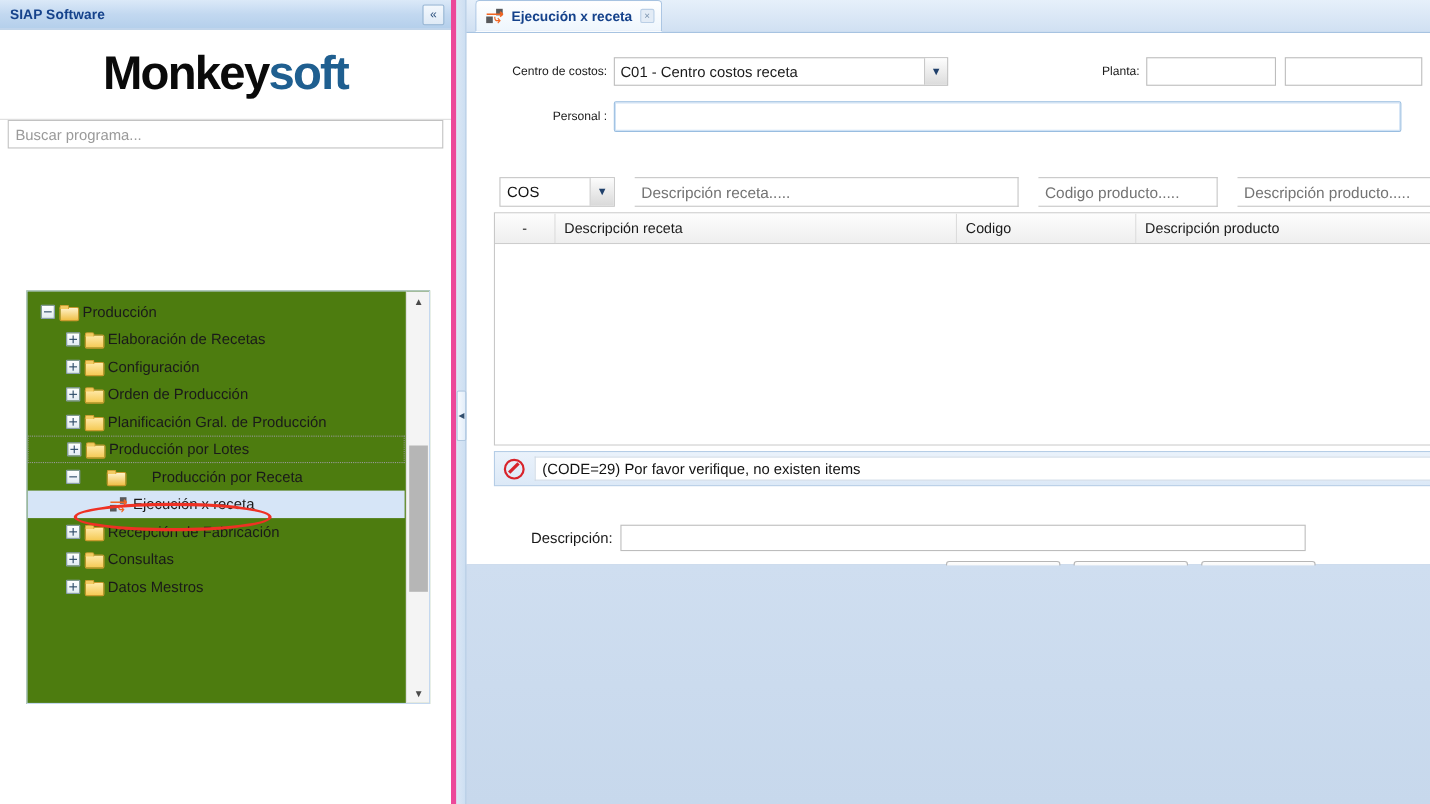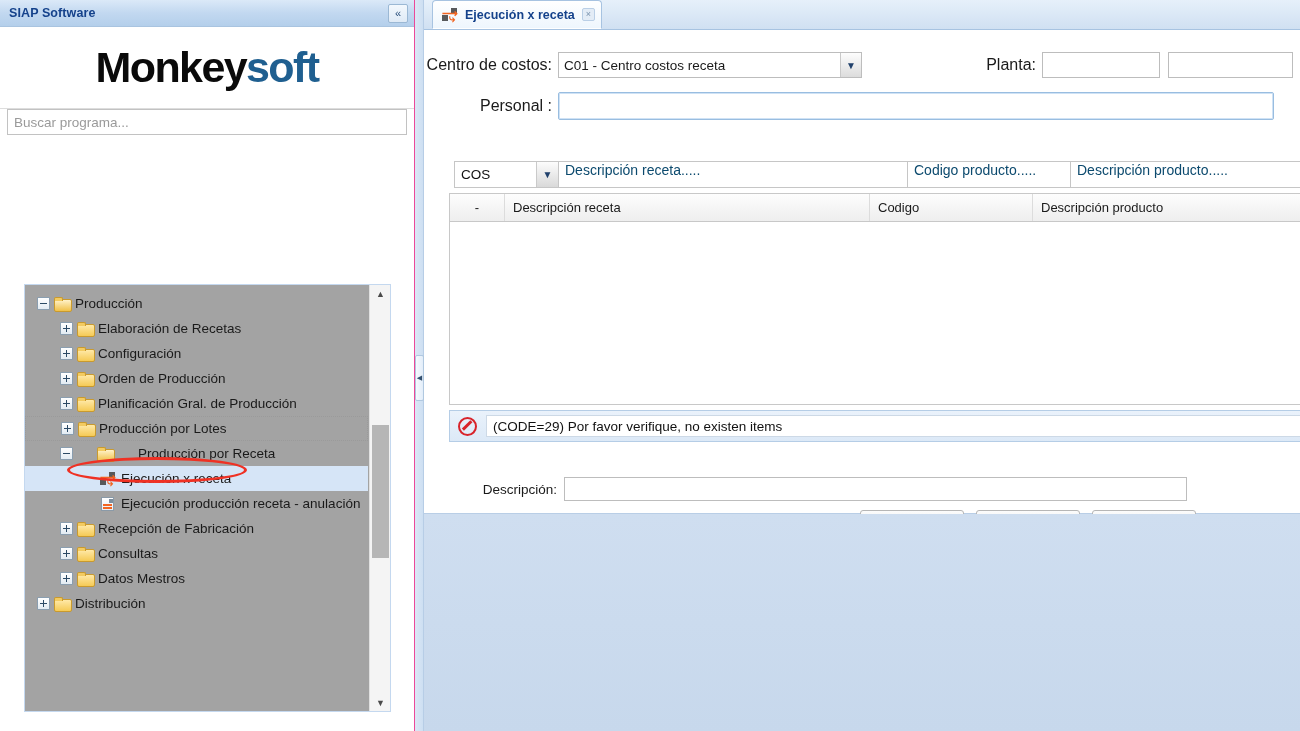--- a/index.html
+++ b/index.html
@@ -17,21 +17,21 @@
     width: 1300px; height: 731px;
     background: #ffffff;
     display: flex;
   }
 
   
   .sidebar {
     position: relative;
     width: 415px; height: 731px;
     background: #ffffff;
-    border-right: 1px solid #ec4899;
+    border-right: 5px solid #ec4899;
     flex: 0 0 415px;
   }
   .sidebar-header {
     height: 27px;
     background: linear-gradient(to bottom, #dbe9f8 0%, #c2d8f0 50%, #b4cfeb 100%);
     border-bottom: 1px solid #a9c4e0;
     display: flex; align-items: center;
     padding: 0 6px 0 9px;
     position: relative;
   }
@@ -90,24 +90,24 @@
     border: 1px solid #c2c2c2;
     background: #ffffff;
     margin: 0 7px 8px 7px;
     display: flex; align-items: center;
     padding: 0 6px;
     font-size: 13.5px;
     color: #9a9a9a;
   }
   .tree-panel {
     position: absolute;
-    left: 24px; top: 284px;
-    width: 367px; height: 428px;
+    left: 24px; top: 264px;
+    width: 367px; height: 376px;
     border: 1px solid #c4d8ef;
-    background: #a3a3a3;
+    background: #4d7c0f;
     overflow: hidden;
   }
   .tree-scroll-area {
     position: absolute;
     left: 0; top: 0; right: 22px; bottom: 0;
     overflow: hidden;
     padding-top: 6px;
   }
   .tree-node {
     display: flex; align-items: center;
@@ -265,21 +265,21 @@
     position: relative;
     background: #ffffff;
     border-bottom: 1px solid #b9cee6;
     padding: 0;
     height: 484px;
   }
 
   .row { display: flex; align-items: center; }
 
   .lbl {
-    font-size: 16px; color: #1a1a1a;
+    font-size: 11px; color: #1a1a1a;
     text-align: right;
   }
   .txtbox {
     background: #ffffff;
     border: 1px solid #bdbdbd;
     height: 26px;
     font-size: 13.5px;
     color: #1a1a1a;
     display: flex; align-items: center;
     padding: 0 5px;
@@ -326,24 +326,25 @@
     width: 22px; height: 25px;
     background: linear-gradient(to bottom,#fcfcfc,#d9d9d9);
     border-left: 1px solid #cacaca;
     display: flex; align-items: center; justify-content: center;
     color: #20406b; font-size: 10px;
   }
   .filter-input {
     border: 1px solid #c6c6c6;
     border-left: none;
     background: #ffffff;
-    display: flex; 
+    display: flex; align-items: center;
     padding-left: 6px;
     font-size: 14px;
-    color: #0c4a6e;
+    color: #737373;
+    margin-left: 18px;
   }
 
   
   .grid {
     position: absolute; left: 440px; top: 163px;
     left: 25px;
     width: 1275px;
     height: 212px;
     border: 1px solid #c8c8c8;
     background: #ffffff;
@@ -522,49 +523,34 @@
           <div class="tree-node selected" style="padding-left: 58px;">
             <span class="expander hidden"></span>
             <span class="icon-recipe" style="margin-right: 5px;">
               <span class="sq1"></span>
               <span class="sq2"></span>
               <span class="ar1">⟶</span>
               <span class="ar2">⤷</span>
             </span>
             <span class="tree-label">Ejecución x receta</span>
           </div>
-          <div class="tree-node" style="padding-left: 58px;">
-            <span class="expander hidden"></span>
-            <span class="leaf-icon">
-              <span style="position:absolute;left:1px;top:0;width:13px;height:14px;background:linear-gradient(to bottom,#ffffff,#e8eef4);border:1px solid #8a9aa8;"></span>
-              <span style="position:absolute;left:3px;top:7px;width:9px;height:2px;background:#f26522;"></span>
-              <span style="position:absolute;left:3px;top:10px;width:9px;height:2px;background:#f26522;"></span>
-              <span style="position:absolute;left:9px;top:2px;width:4px;height:4px;background:#7d8f9e;"></span>
-            </span>
-            <span class="tree-label">Ejecución producción receta - anulación</span>
-          </div>
           <div class="tree-node" style="padding-left: 35px;">
             <span class="expander plus"></span>
             <span class="folder-icon"></span>
             <span class="tree-label">Recepción de Fabricación</span>
           </div>
           <div class="tree-node" style="padding-left: 35px;">
             <span class="expander plus"></span>
             <span class="folder-icon"></span>
             <span class="tree-label">Consultas</span>
           </div>
           <div class="tree-node" style="padding-left: 35px;">
             <span class="expander plus"></span>
             <span class="folder-icon"></span>
             <span class="tree-label">Datos Mestros</span>
-          </div>
-          <div class="tree-node" style="padding-left: 12px;">
-            <span class="expander plus"></span>
-            <span class="folder-icon"></span>
-            <span class="tree-label">Distribución</span>
           </div>
         </div>
       <div class="tree-vsb">
         <div class="sb-arrow">▲</div>
         <div class="sb-thumb"></div>
         <div class="sb-arrow bottom">▼</div>
       </div>
     </div>
 
     <div class="red-oval"></div>

